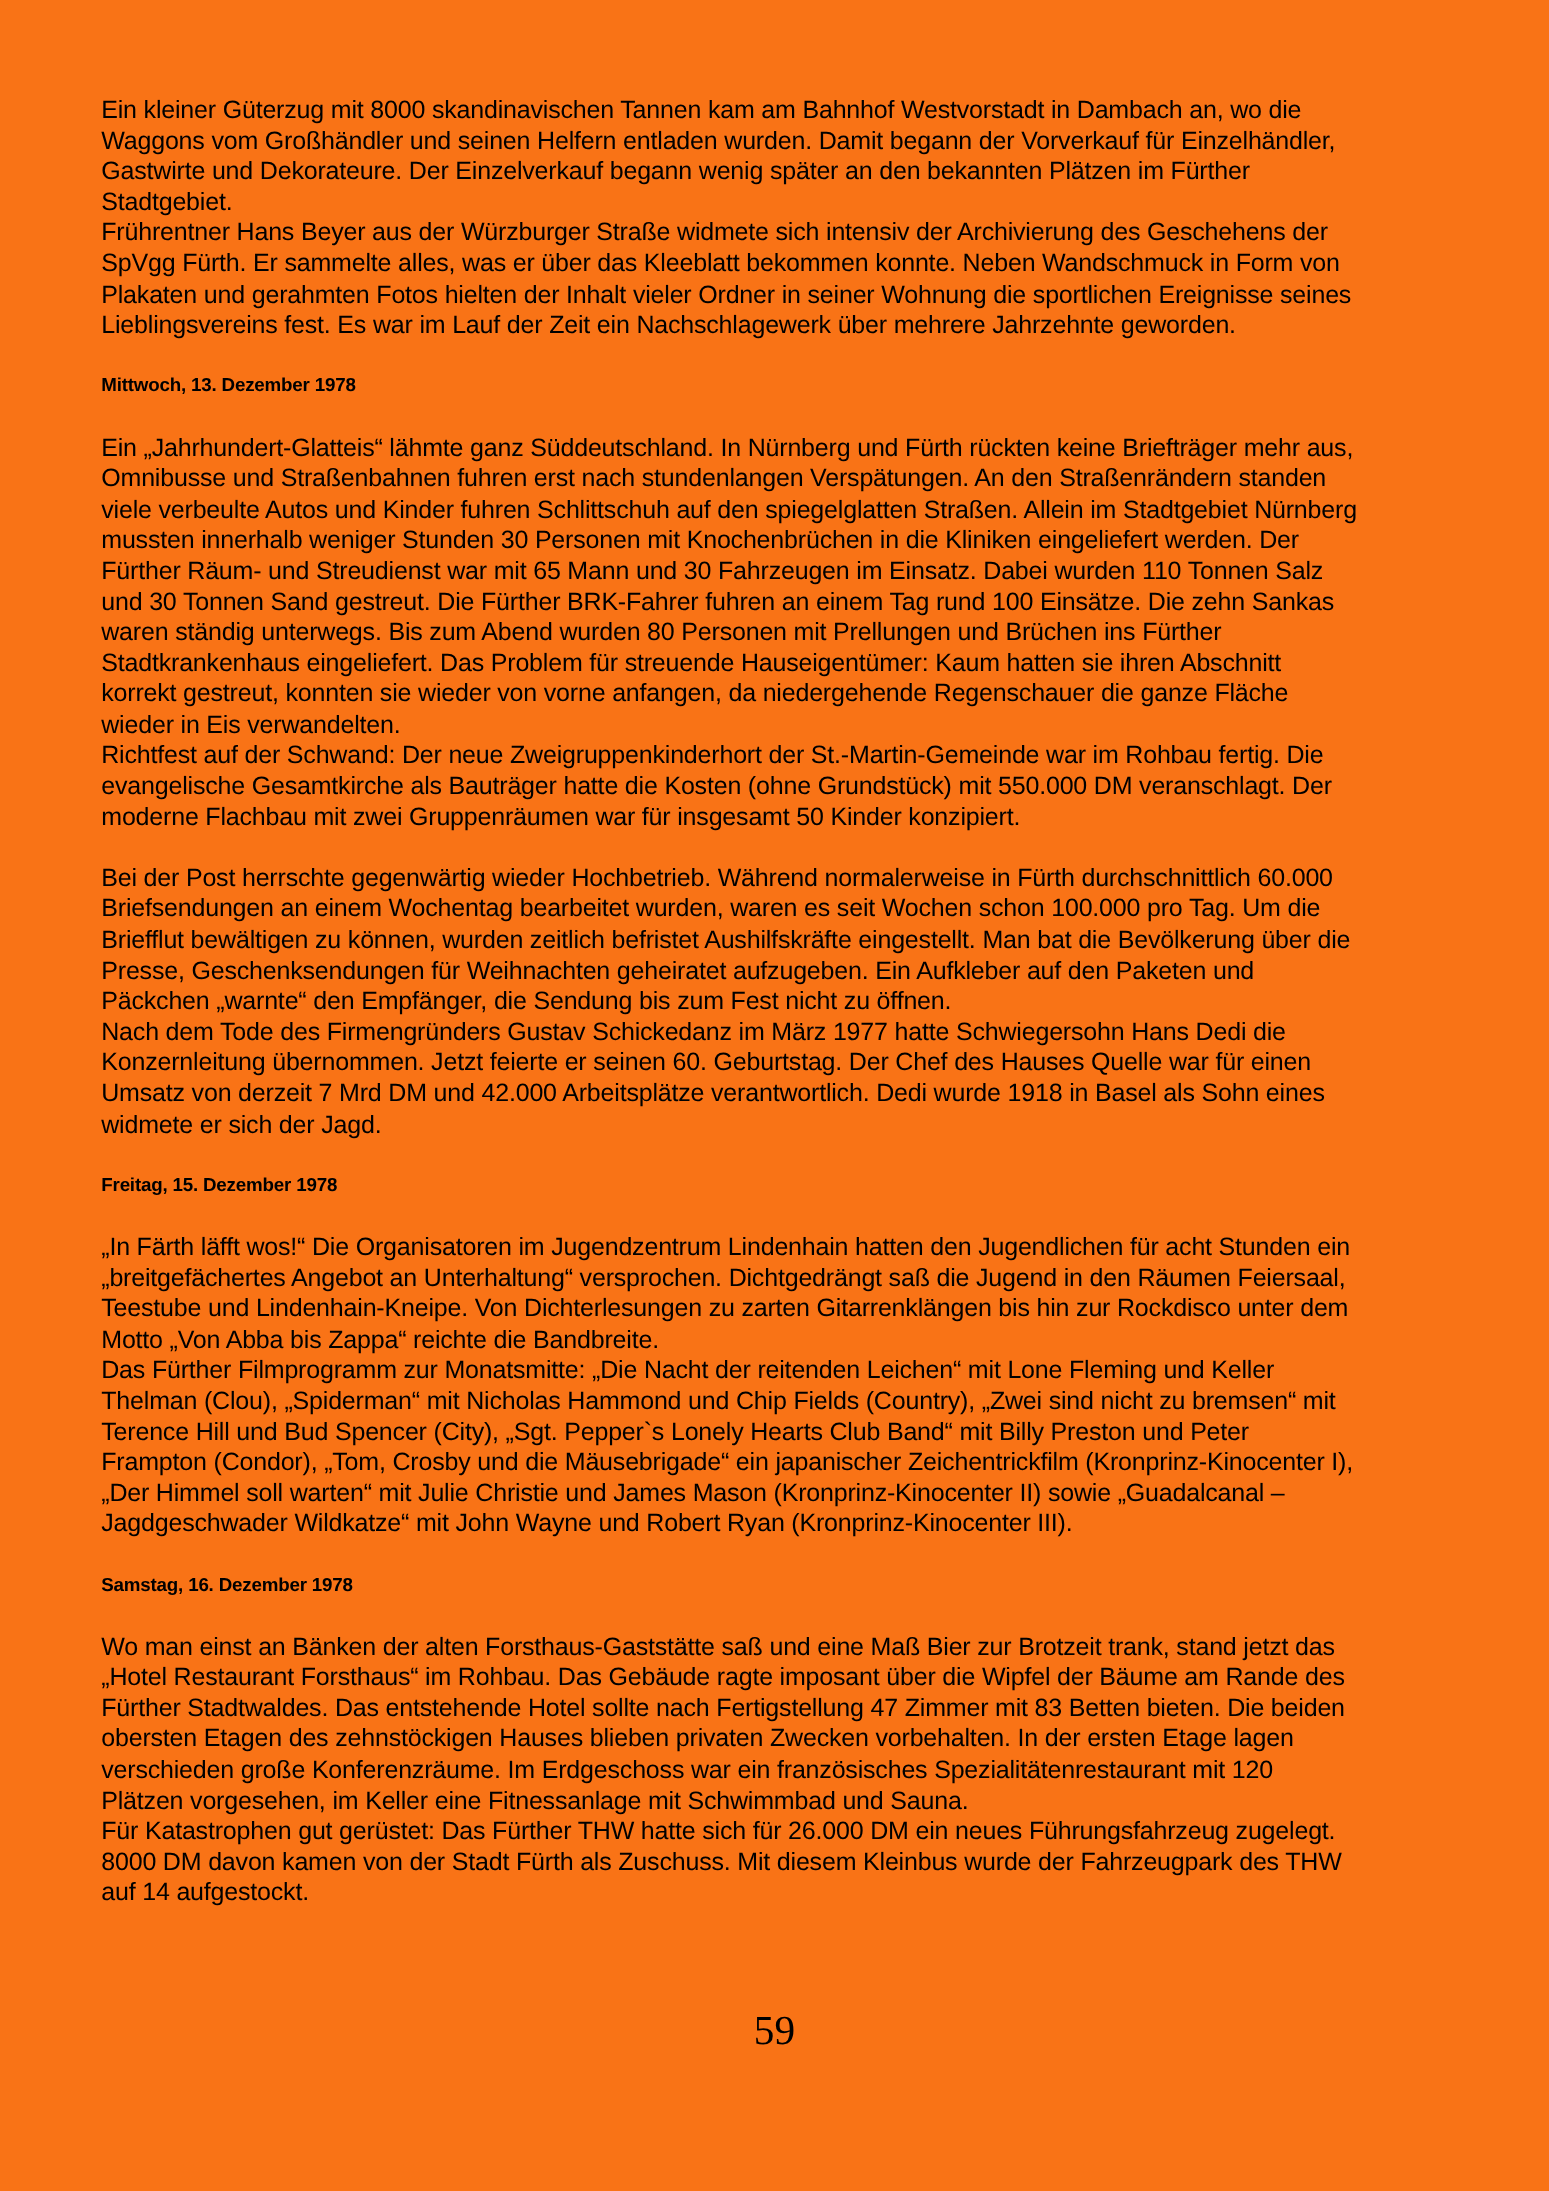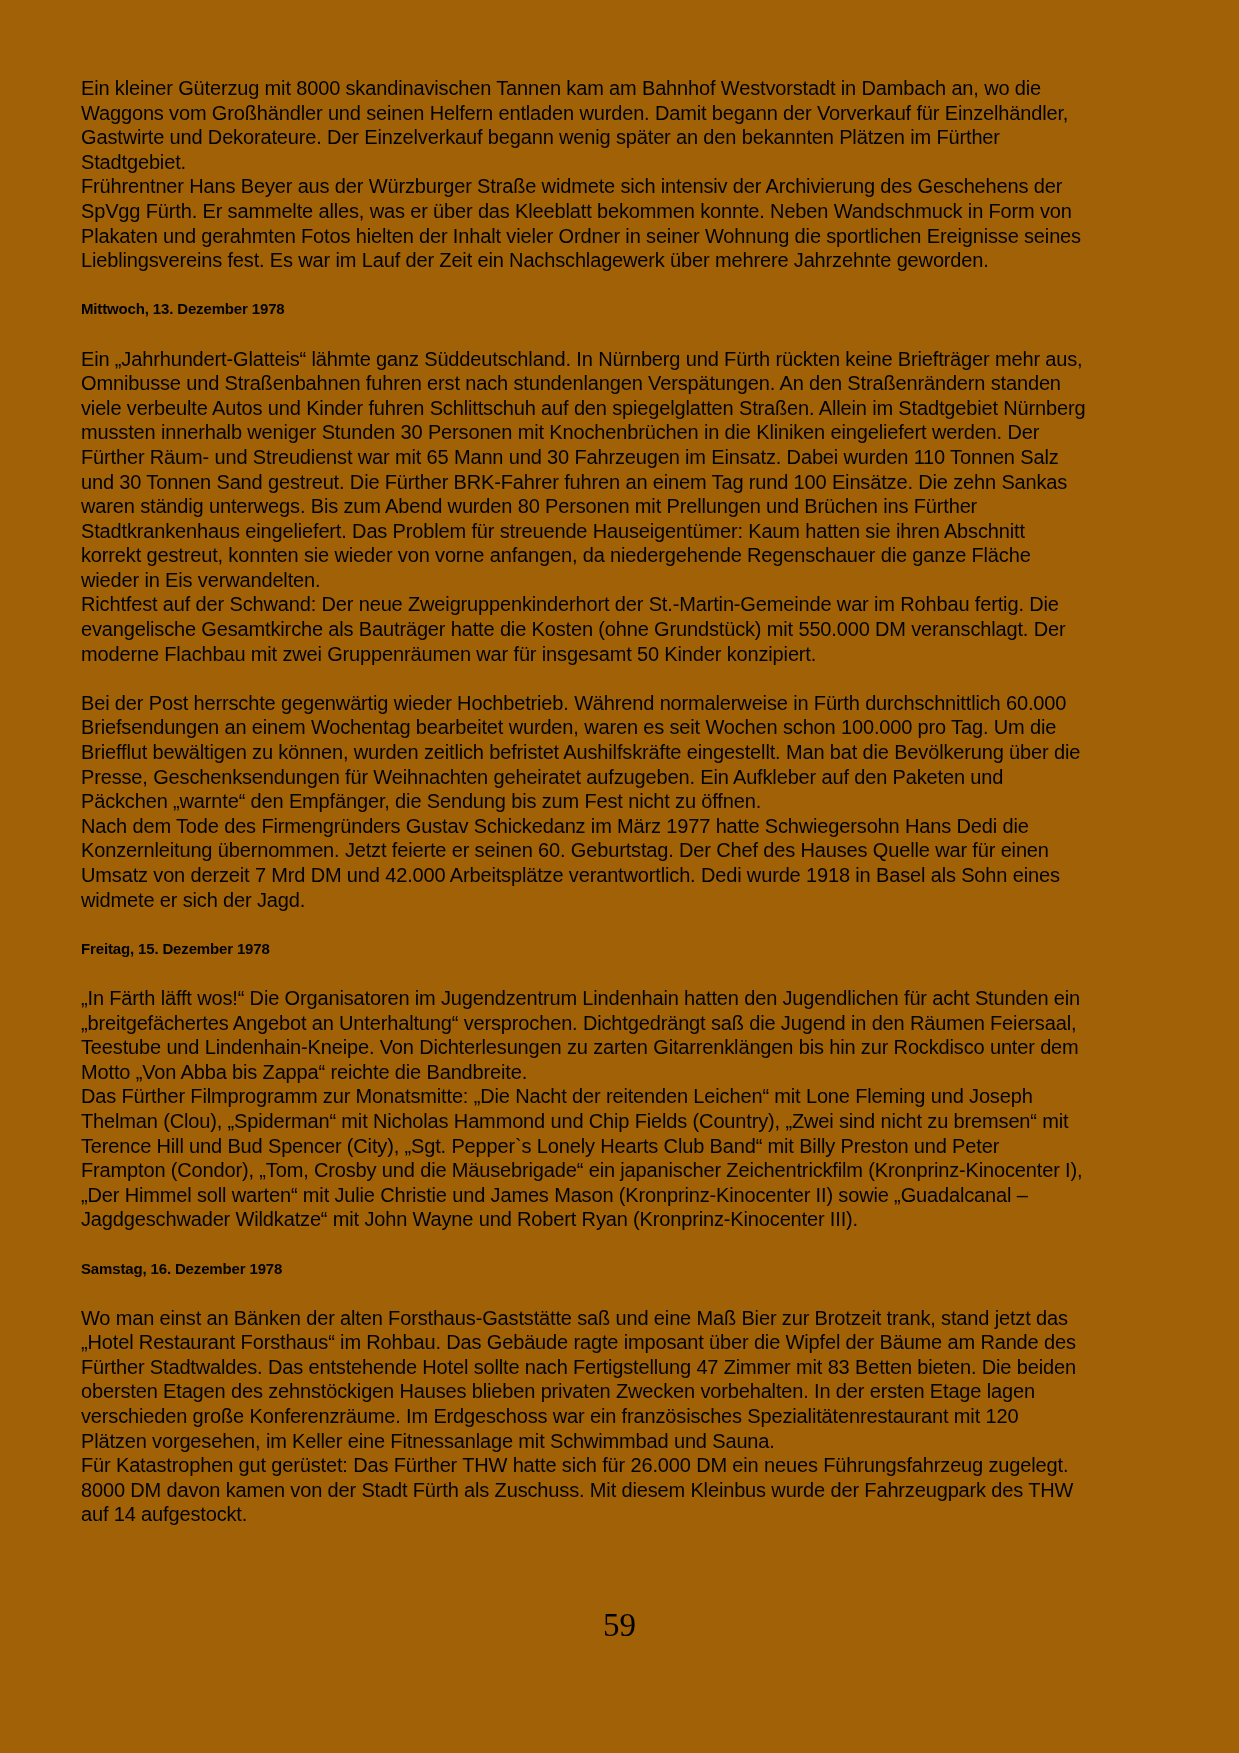--- a/index.html
+++ b/index.html
@@ -4,21 +4,21 @@
 <style>
   html, body {
     margin: 0;
     padding: 0;
     background: #ffffff;
   }
   .page {
     position: relative;
     width: 1239px;
     height: 1753px;
-    background: #a16207;
+    background: #f97316;
     color: #000000;
     font-family: "Liberation Sans", sans-serif;
     overflow: hidden;
   }
   .content {
     position: absolute;
     left: 81px;
     top: 76px;
     width: 1090px;
     font-size: 20px;
@@ -98,21 +98,21 @@
         <div class="line">widmete er sich der Jagd.</div>
       </div>
 
     <div class="heading">Freitag, 15. Dezember 1978</div>
 
     <div class="para">
         <div class="line">„In Färth läfft wos!“ Die Organisatoren im Jugendzentrum Lindenhain hatten den Jugendlichen für acht Stunden ein</div>
         <div class="line">„breitgefächertes Angebot an Unterhaltung“ versprochen. Dichtgedrängt saß die Jugend in den Räumen Feiersaal,</div>
         <div class="line">Teestube und Lindenhain-Kneipe. Von Dichterlesungen zu zarten Gitarrenklängen bis hin zur Rockdisco unter dem</div>
         <div class="line">Motto „Von Abba bis Zappa“ reichte die Bandbreite.</div>
-        <div class="line">Das Fürther Filmprogramm zur Monatsmitte: „Die Nacht der reitenden Leichen“ mit Lone Fleming und Joseph</div>
+        <div class="line">Das Fürther Filmprogramm zur Monatsmitte: „Die Nacht der reitenden Leichen“ mit Lone Fleming und Keller</div>
         <div class="line">Thelman (Clou), „Spiderman“ mit Nicholas Hammond und Chip Fields (Country), „Zwei sind nicht zu bremsen“ mit</div>
         <div class="line">Terence Hill und Bud Spencer (City), „Sgt. Pepper`s Lonely Hearts Club Band“ mit Billy Preston und Peter</div>
         <div class="line">Frampton (Condor), „Tom, Crosby und die Mäusebrigade“ ein japanischer Zeichentrickfilm (Kronprinz-Kinocenter I),</div>
         <div class="line">„Der Himmel soll warten“ mit Julie Christie und James Mason (Kronprinz-Kinocenter II) sowie „Guadalcanal –</div>
         <div class="line">Jagdgeschwader Wildkatze“ mit John Wayne und Robert Ryan (Kronprinz-Kinocenter III).</div>
       </div>
 
     <div class="heading">Samstag, 16. Dezember 1978</div>
 
     <div class="para">

